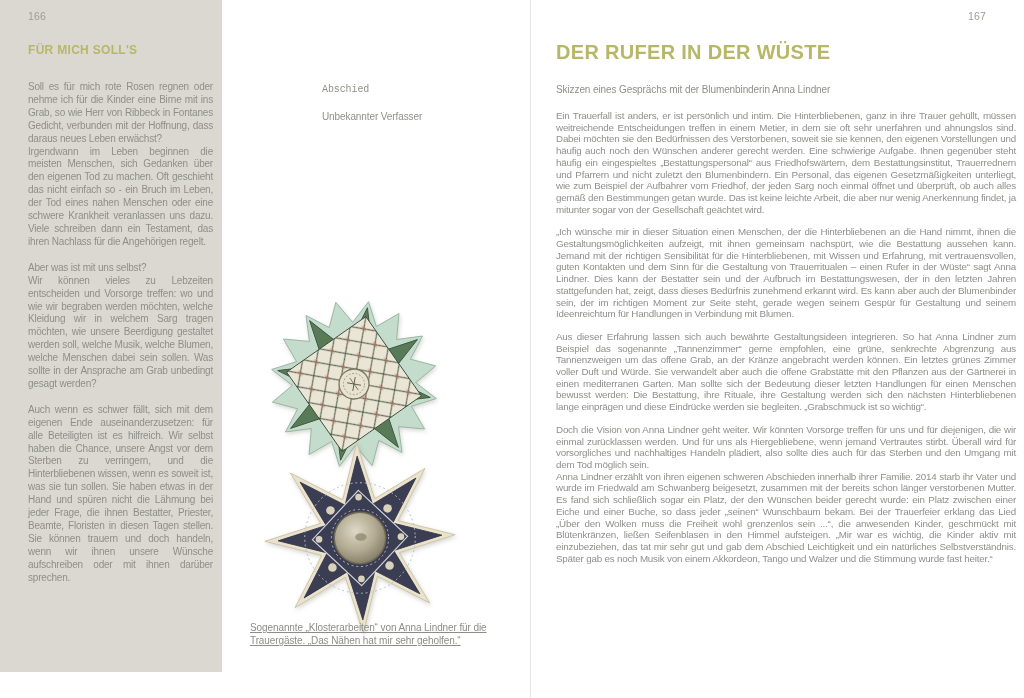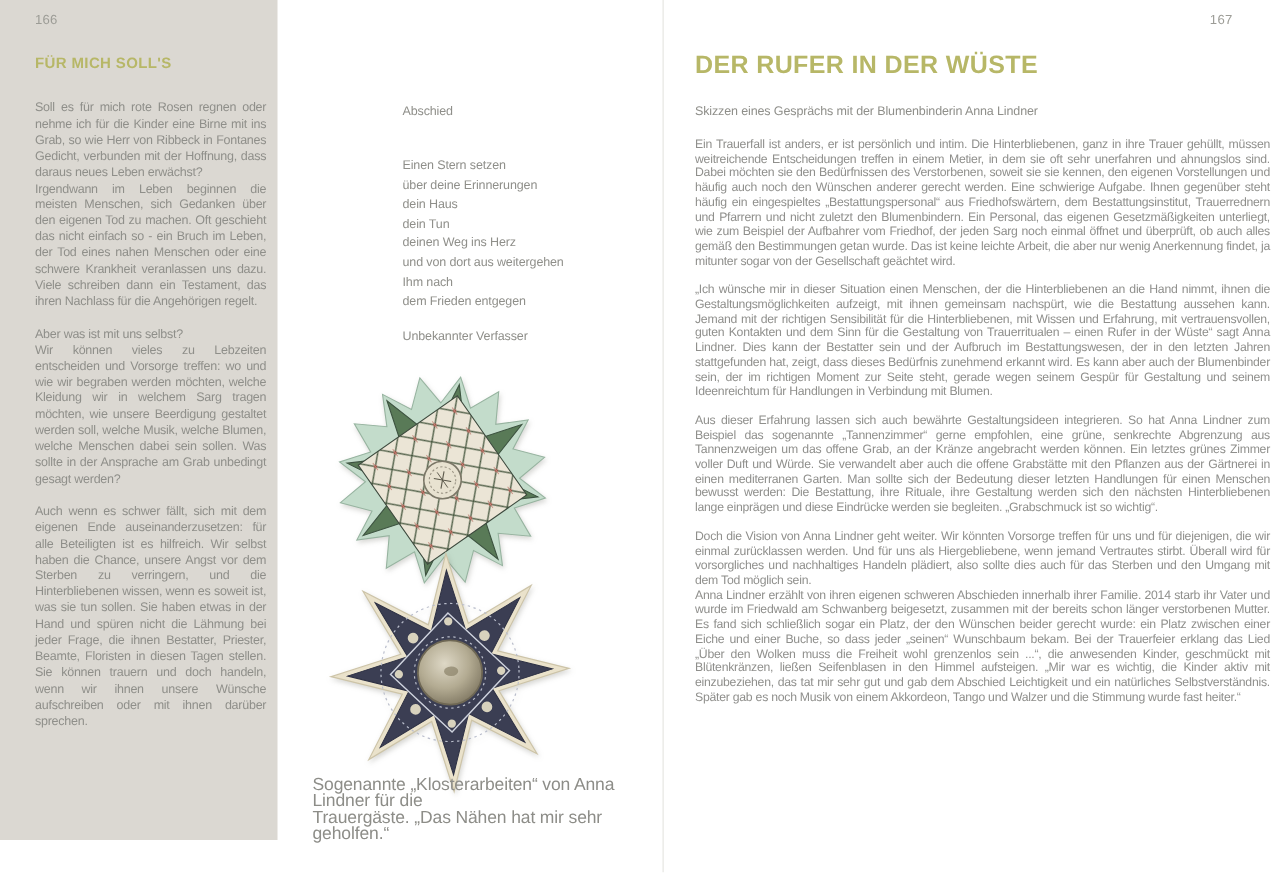--- a/index.html
+++ b/index.html
@@ -46,33 +46,33 @@
   .gutter {
     position: absolute; left: 530px; top: 0; width: 1px; height: 698px;
     background: #e7e7e3;
   }
 
   
   .poem {
     position: absolute; left: 322px; top: 84px; width: 190px;
     color: #8f8f8a; font-size: 10px; letter-spacing: -0.1px;
   }
-  .poem-title { margin-bottom: 30px; }
+  .poem-title { margin-bottom: 16px; font-family: Liberation Mono, monospace; }
   .poem-line { line-height: 15.6px; }
   .poem-author { margin-top: 14px; }
 
   
   .star-img { position: absolute; filter: drop-shadow(1px 2px 2px rgba(90,90,80,0.25)); }
   .star-img.green { left: 266px; top: 293px; }
   .star-img.navy  { left: 258px; top: 438px; }
 
   .caption {
     position: absolute; left: 250px; top: 621px; width: 290px;
-    font-size: 14px; line-height: 13px; color: #8d8d88;
-    white-space: pre-line; letter-spacing: -0.1px;
+    font-size: 10px; line-height: 13px; color: #8d8d88;
+    white-space: pre-line; letter-spacing: -0.1px; text-decoration: underline;
   }
 
   
   .rightpage {
     position: absolute; left: 556px; top: 0; width: 460px; height: 698px;
   }
   .subtitle {
     position: absolute; left: 0; top: 84px; width: 460px;
     font-size: 10px; color: #8f8f8a; letter-spacing: -0.1px;
   }
@@ -100,30 +100,20 @@
         <div class="sb-para">Aber was ist mit uns selbst?
 Wir können vieles zu Lebzeiten entscheiden und Vorsorge treffen: wo und wie wir begraben werden möchten, welche Kleidung wir in welchem Sarg tragen möchten, wie unsere Beerdigung gestaltet werden soll, welche Musik, welche Blumen, welche Menschen dabei sein sollen. Was sollte in der Ansprache am Grab unbedingt gesagt werden?</div>
         <div class="sb-para">Auch wenn es schwer fällt, sich mit dem eigenen Ende auseinanderzusetzen: für alle Beteiligten ist es hilfreich. Wir selbst haben die Chance, unsere Angst vor dem Sterben zu verringern, und die Hinterbliebenen wissen, wenn es soweit ist, was sie tun sollen. Sie haben etwas in der Hand und spüren nicht die Lähmung bei jeder Frage, die ihnen Bestatter, Priester, Beamte, Floristen in diesen Tagen stellen. Sie können trauern und doch handeln, wenn wir ihnen unsere Wünsche aufschreiben oder mit ihnen darüber sprechen.</div>
       </div>
   </div>
 
   <div class="gutter"></div>
 
   <div class="poem">
     <div class="poem-title">Abschied</div>
-    <div class="poem-lines">
-        <div class="poem-line">Einen Stern setzen</div>
-        <div class="poem-line">über deine Erinnerungen</div>
-        <div class="poem-line">dein Haus</div>
-        <div class="poem-line">dein Tun</div>
-        <div class="poem-line">deinen Weg ins Herz</div>
-        <div class="poem-line">und von dort aus weitergehen</div>
-        <div class="poem-line">Ihm nach</div>
-        <div class="poem-line">dem Frieden entgegen</div>
-      </div>
     <div class="poem-author">Unbekannter Verfasser</div>
   </div>
 
   <svg class="star-img green" width="176" height="182" viewBox="0 0 200 200">
     <defs>
       <pattern id="argyle" width="22" height="22" patternUnits="userSpaceOnUse">
         <rect width="22" height="22" fill="#ebe5d6"></rect>
         <line x1="0" y1="0" x2="22" y2="22" stroke="#4c5c44" stroke-width="1.2"></line>
         <line x1="22" y1="0" x2="0" y2="22" stroke="#4c5c44" stroke-width="1.2"></line>
         <circle cx="11" cy="11" r="1.6" fill="#a14f44"></circle>

